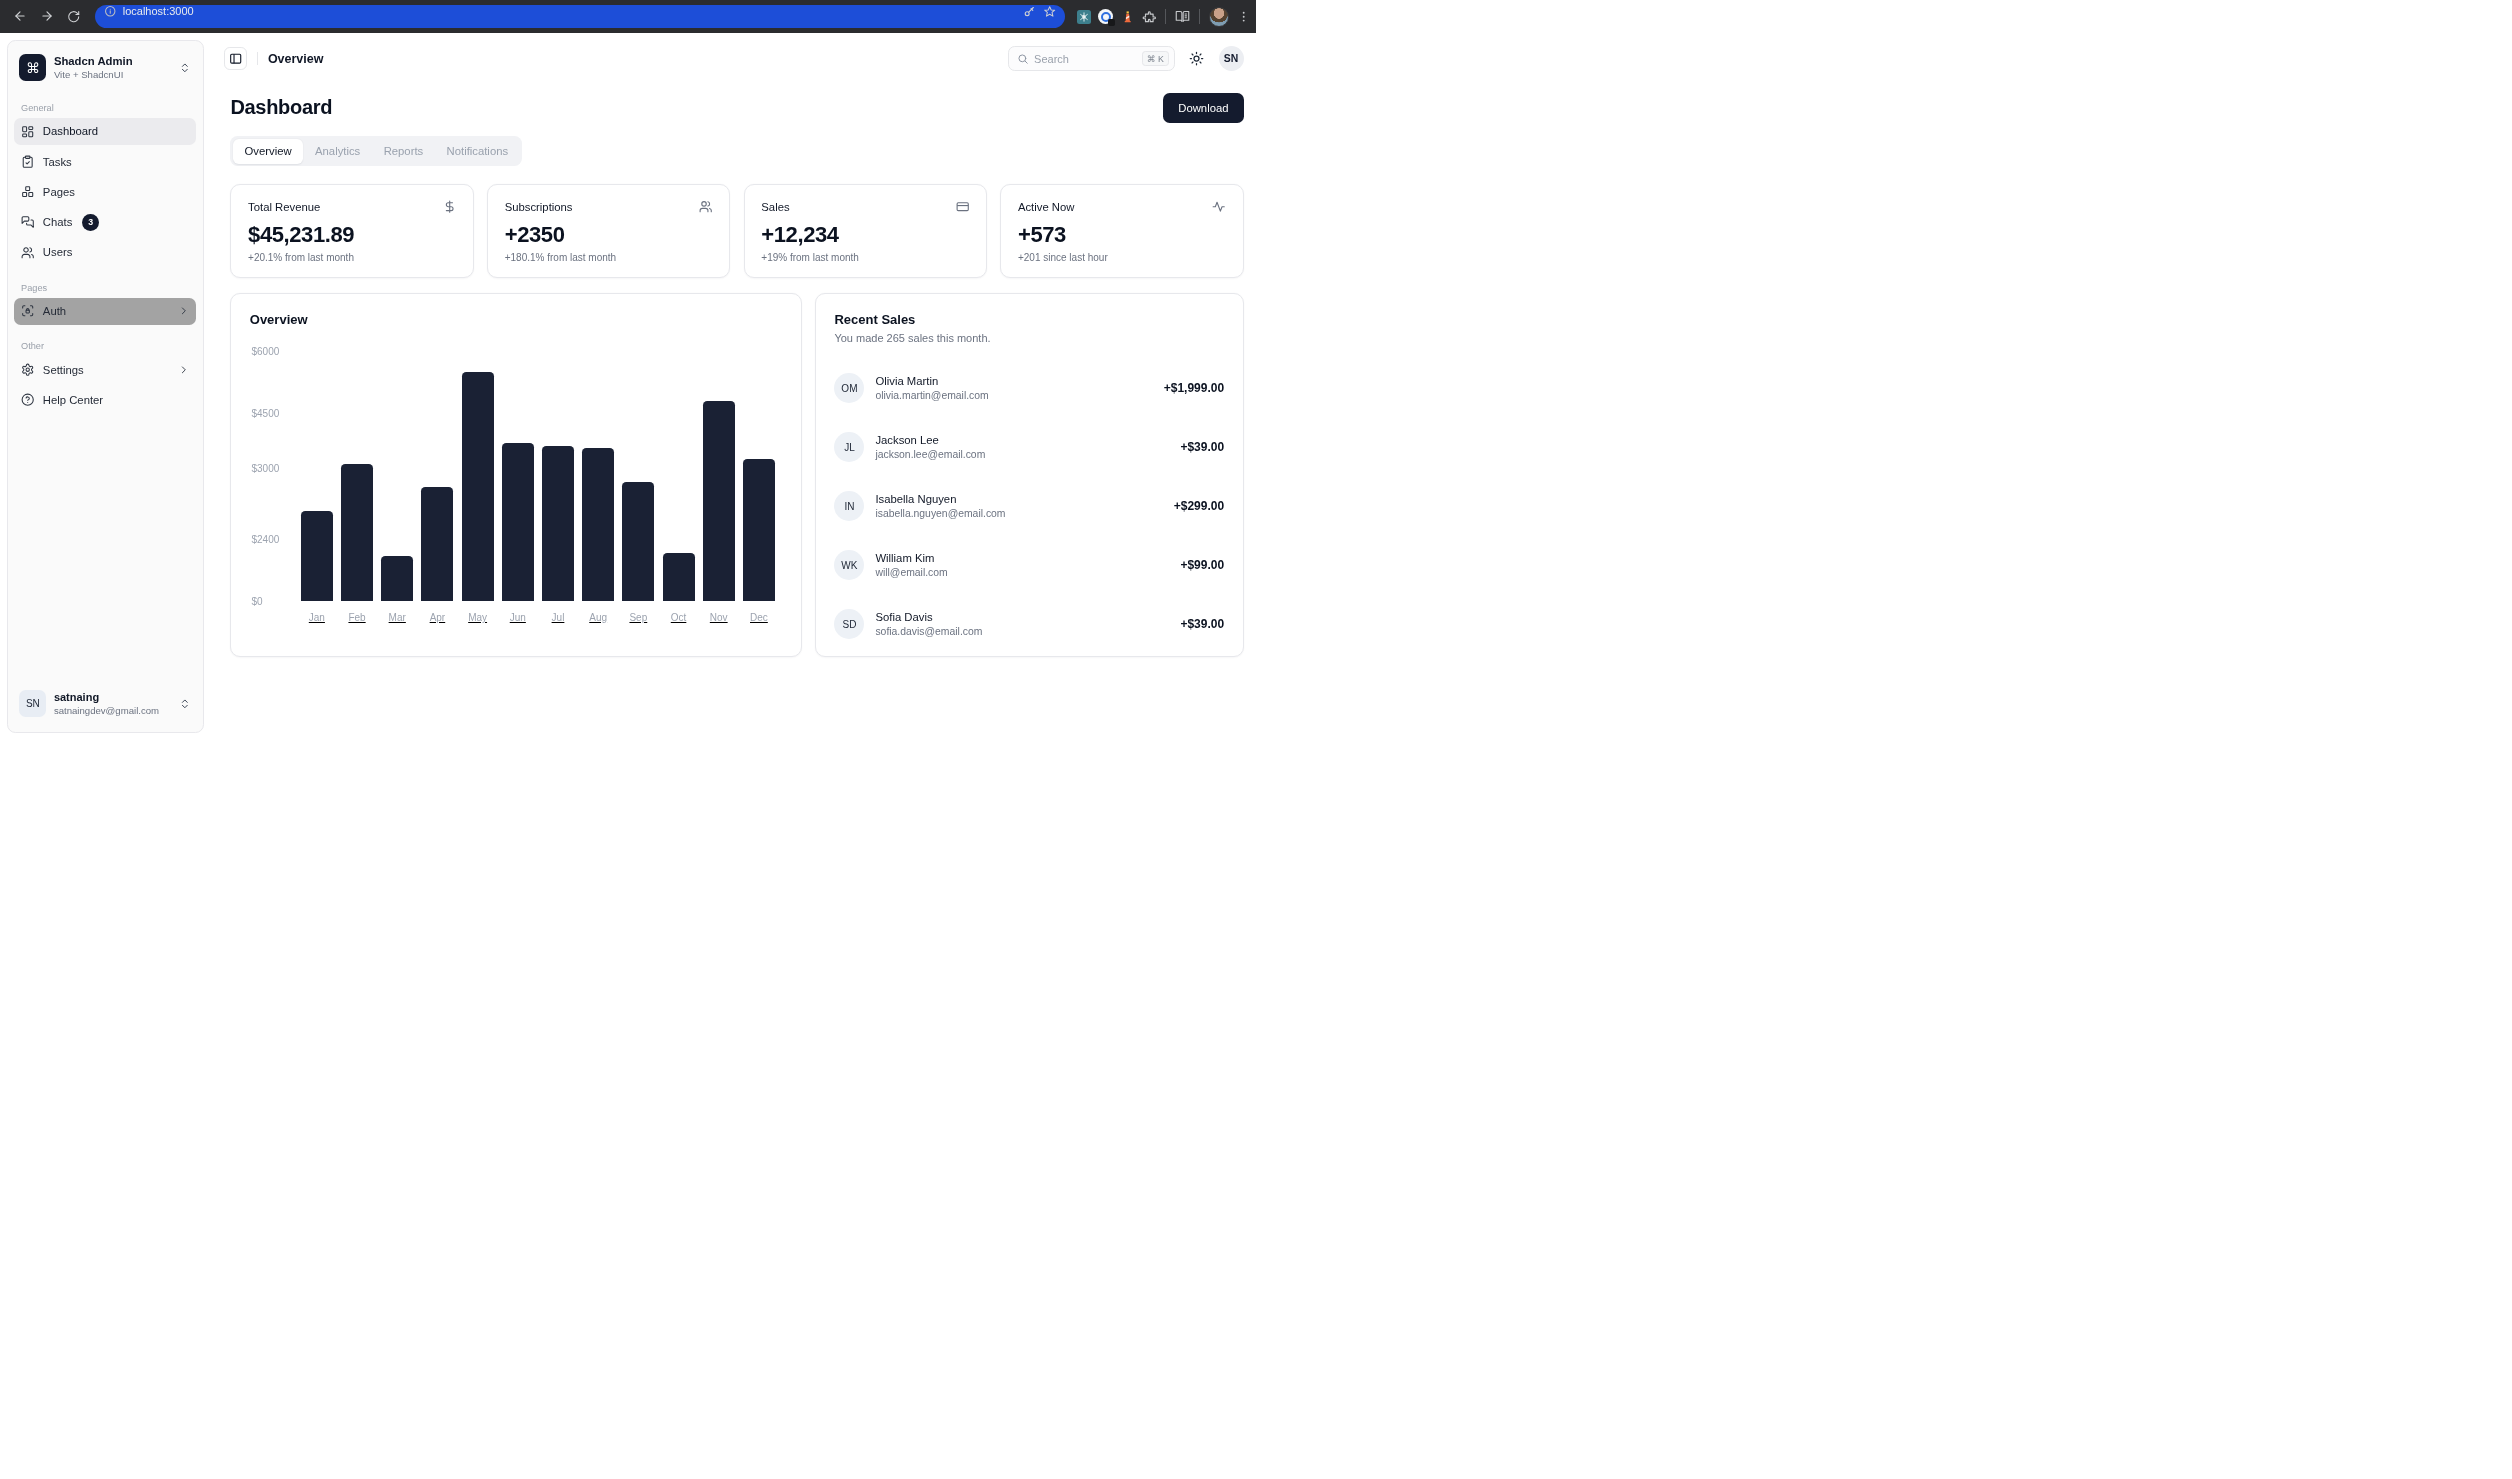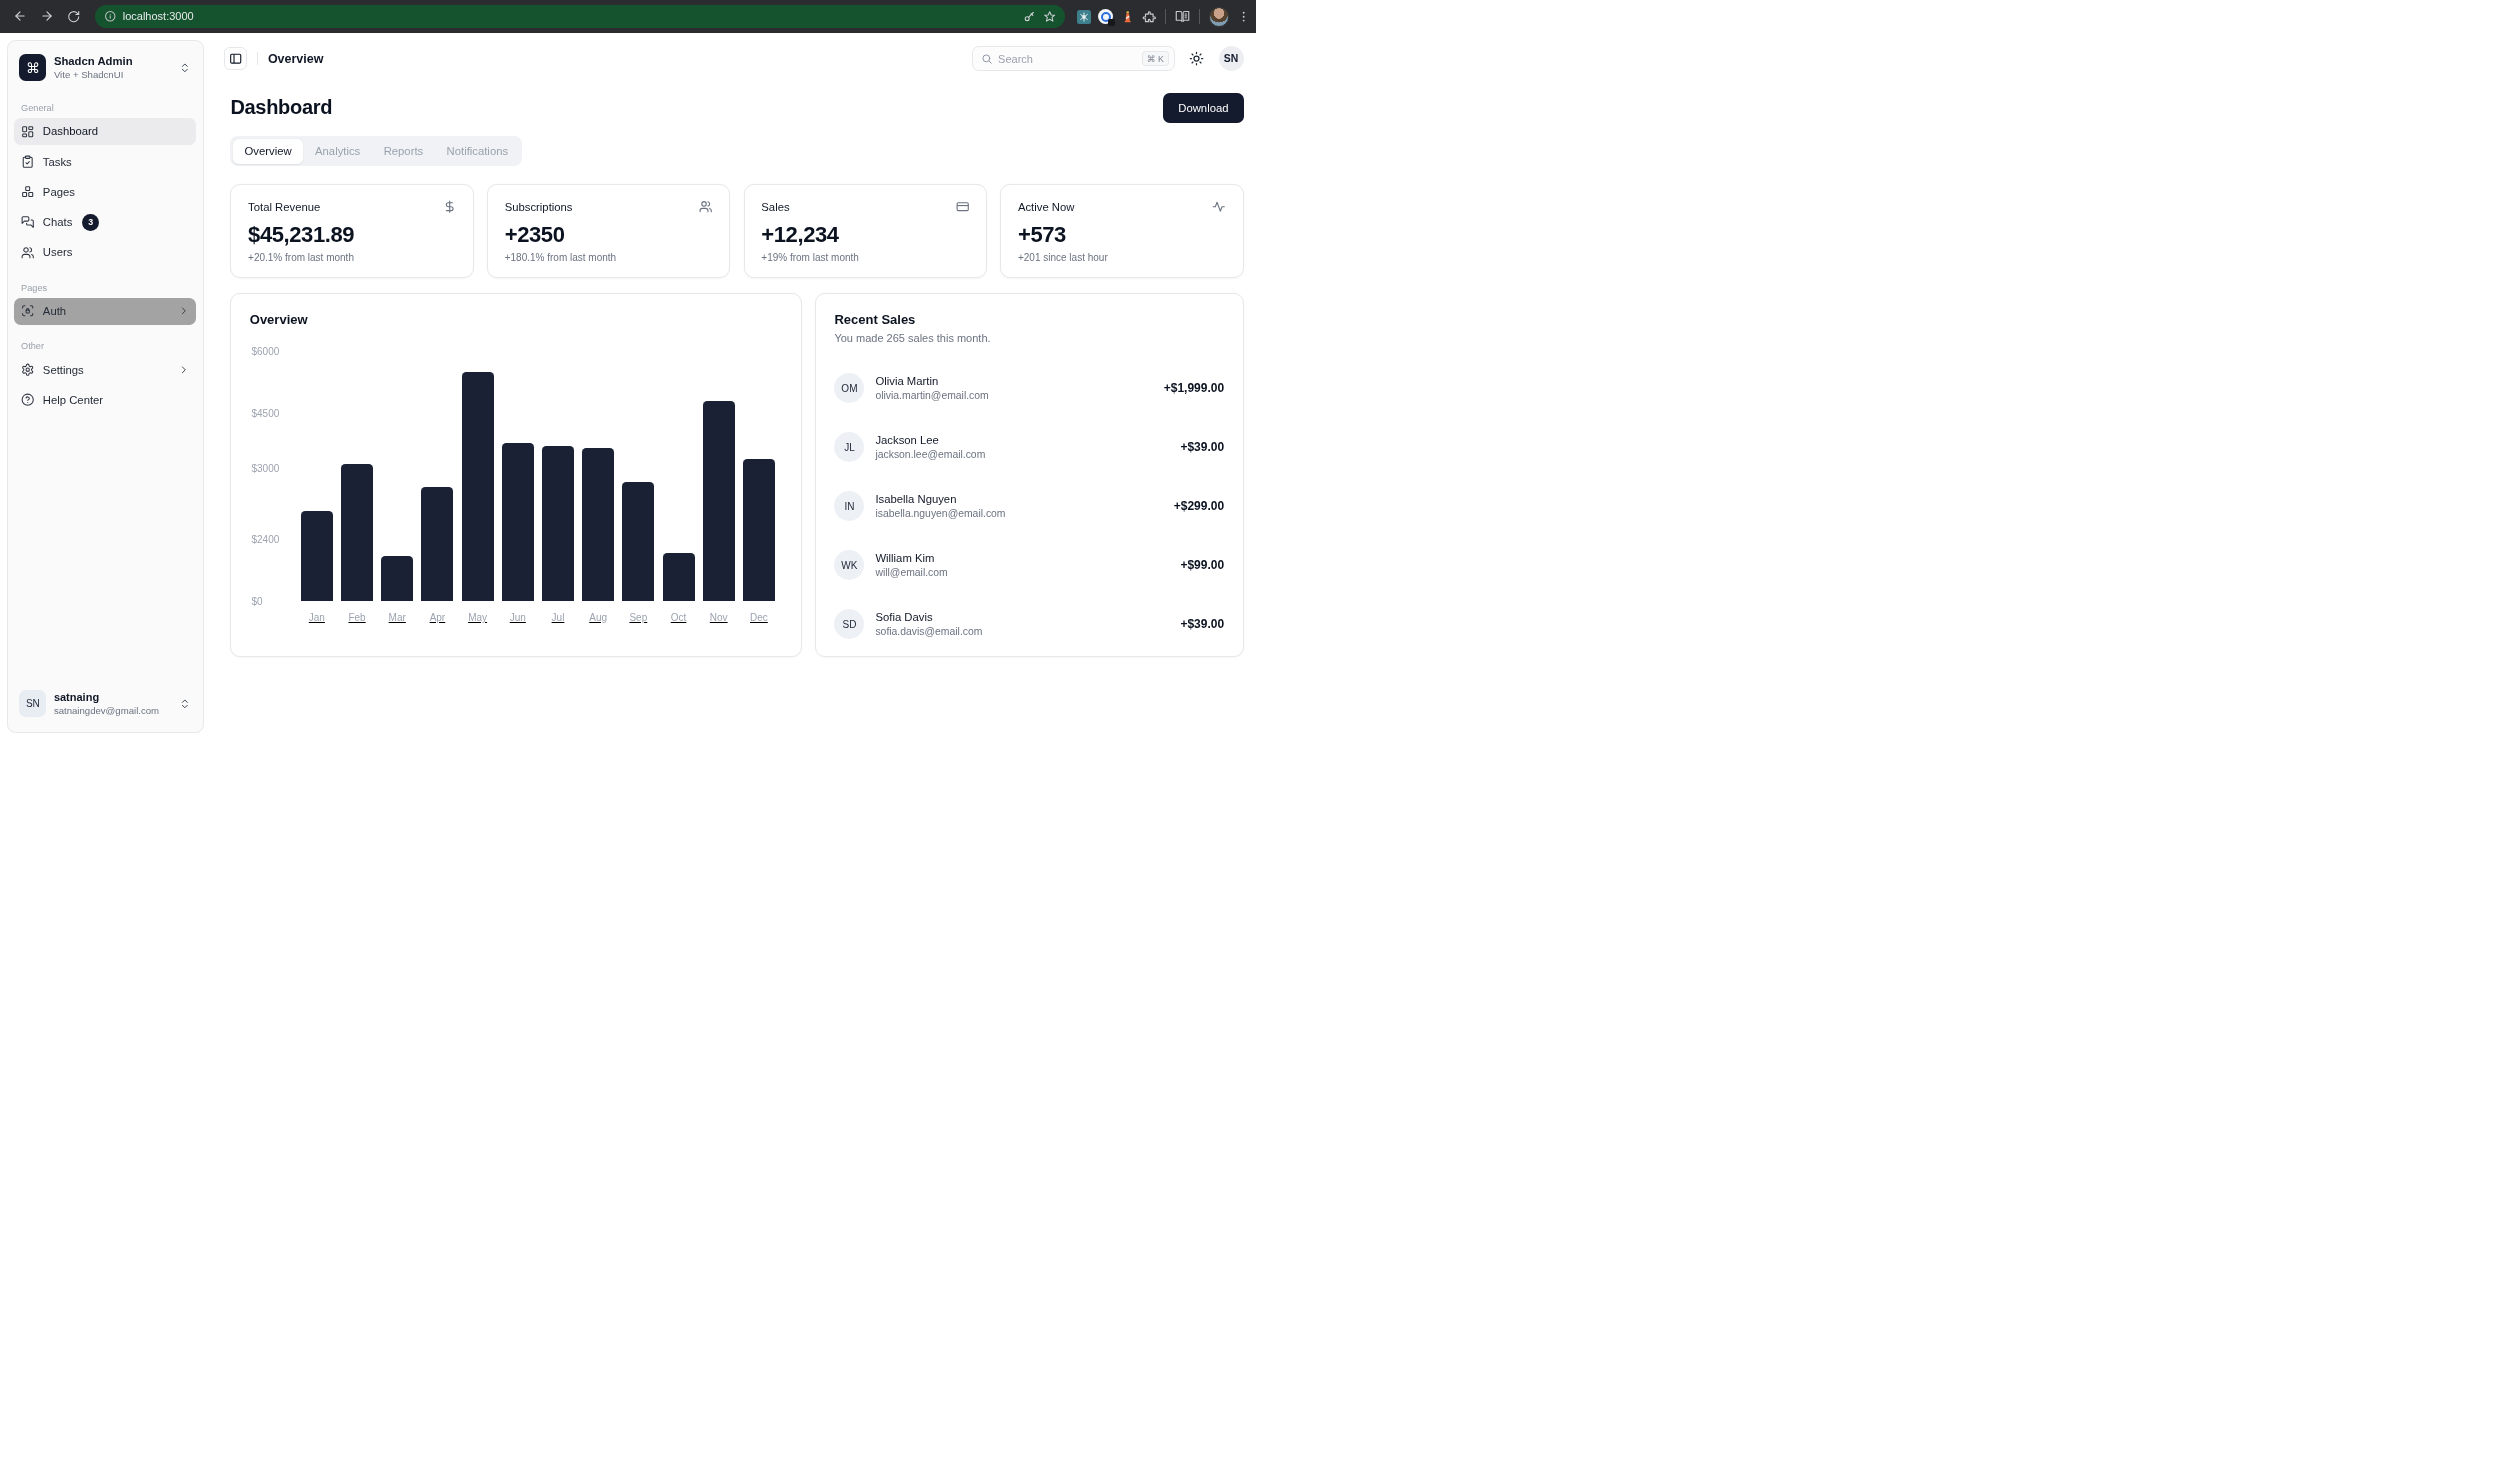--- a/index.html
+++ b/index.html
@@ -4,22 +4,22 @@
 <style>
   * { margin:0; padding:0; box-sizing:border-box; }
   html,body { width:1256px; height:740px; overflow:hidden;
     font-family:"Liberation Sans","DejaVu Sans",sans-serif;
     -webkit-font-smoothing:antialiased; background:#fff; }
 
   
   .chrome { height:33px; background:#2b2c2f; display:flex; align-items:center; padding:0 8.4px; gap:3.3px; }
   .chrome .navbtn { width:23.4px; height:23.4px; border-radius:50%; display:flex; align-items:center; justify-content:center; flex:0 0 auto; }
   .chrome svg { display:block; }
-  .urlpill { height:23.4px; flex:0 0 auto; width:970px; margin-left:6.7px; background:#14532d; border-radius:11.7px;
-    display:flex; align-items:center; padding:0 8.4px; gap:6.7px; color:#e8eaed; }
+  .urlpill { height:23.4px; flex:0 0 auto; width:970px; margin-left:6.7px; background:#1d4ed8; border-radius:11.7px;
+    display:flex; padding:0 8.4px; gap:6.7px; color:#e8eaed; }
   .urlpill .url { font-size:11px; color:#e8eaed; flex:1; }
   .ext-area { display:flex; align-items:center; gap:7.5px; margin-left:8.4px; }
   .vdiv { width:0.8px; height:15px; background:#55575b; margin:0 1.7px; }
   .tealext { width:14px; height:14px; border-radius:2.5px; background:#3d7f8d; display:flex; align-items:center; justify-content:center; }
   .opw { width:15px; height:15px; border-radius:50%; background:#f4f6f8; position:relative; display:flex; align-items:center; justify-content:center; }
   .opw .ring { width:10px; height:10px; border:2.1px solid #2e6fe0; border-radius:50%; }
   .opw .lock { position:absolute; right:-1.7px; bottom:-1.7px; width:6.7px; height:6.7px; background:#17181a; border-radius:1.7px; }
   .chrome-avatar { width:20px; height:20px; border-radius:50%;
     background:radial-gradient(circle at 50% 30%,#c9a188 0 34%,#54422f 35% 58%,#7e9db2 59% 100%); border:0.8px solid #3a3b3e; }
 
@@ -53,21 +53,21 @@
   .user-email { font-size:9.6px; color:#6b7280; white-space:nowrap; overflow:hidden; text-overflow:ellipsis; }
 
   
   .main { margin-left:217px; padding:11.7px 12.5px 0 6.7px; height:100%; }
   .hdr { display:flex; align-items:center; height:28px; }
   .icon-btn { width:23.4px; height:23.4px; border:0.8px solid #e6e7ea; border-radius:5.8px; background:#fff;
     display:flex; align-items:center; justify-content:center; }
   .hdr .divider { width:0.8px; height:13.4px; background:#e6e7ea; margin:0 10px; }
   .crumb { font-size:12.5px; font-weight:600; color:#111827; }
   .hdr .spring { flex:1; }
-  .search { width:203px; height:25px; border:0.8px solid #e6e7ea; background:#fcfcfd; border-radius:6.7px;
+  .search { width:167px; height:25px; border:0.8px solid #e6e7ea; background:#fcfcfd; border-radius:6.7px;
     display:flex; align-items:center; gap:5.8px; padding:0 5px 0 7.5px; }
   .search input { border:none; outline:none; background:transparent; flex:1; font-size:11px; color:#374151;
     font-family:"Liberation Sans",sans-serif; min-width:0; }
   .search input::placeholder { color:#9aa1ac; }
   .kbd { font-size:8.8px; color:#7b828d; border:0.8px solid #e6e7ea; background:#f6f7f8; border-radius:3.3px; padding:1.7px 4.2px; }
   .sun-btn { width:25px; height:25px; display:flex; align-items:center; justify-content:center; margin-left:8.4px; border-radius:5.8px; }
   .hdr-avatar { width:25px; height:25px; border-radius:50%; background:#eceef2; color:#141b2e; font-size:10.4px; font-weight:600;
     display:flex; align-items:center; justify-content:center; margin-left:10px; }
 
   .title-row { display:flex; align-items:center; margin-top:20px; padding-left:6.7px; }

